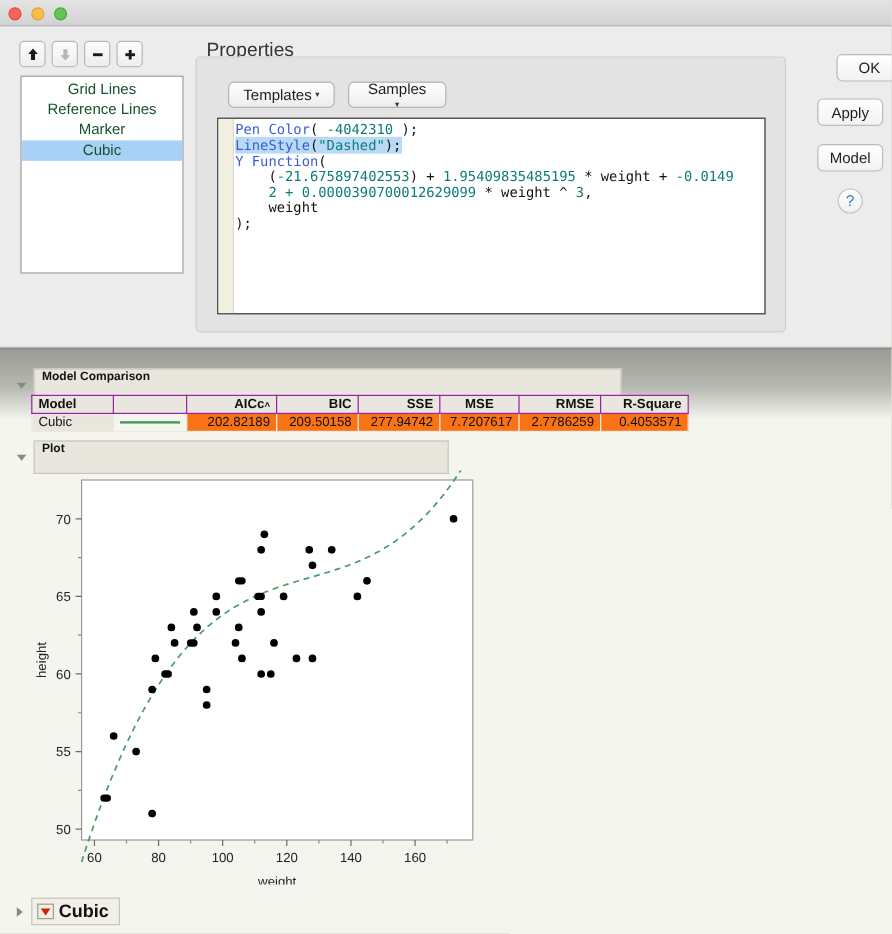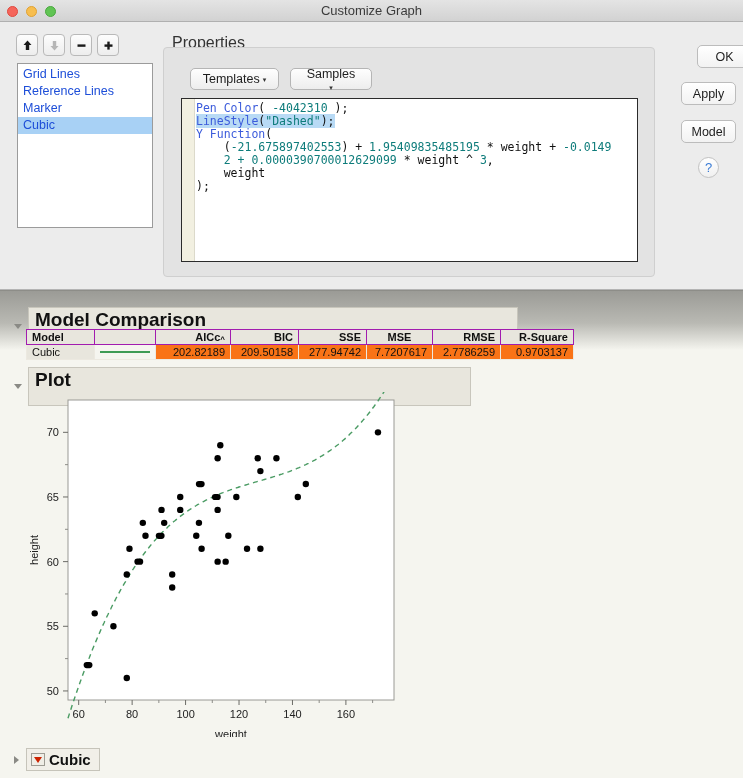--- a/index.html
+++ b/index.html
@@ -57,22 +57,23 @@
   }
   .tbtn svg { display: block; }
 
   
   .listbox {
     position: absolute; left: 17px; top: 63px; width: 136px; height: 165px;
     background: #ffffff; border: 1px solid #9b9b9b;
     padding: 2px 0; overflow: hidden;
   }
   .list-item {
-    font-size: 12.5px; color: #1d4ed8; padding: 1px 5px; line-height: 15px;
+    font-size: 12.5px; color: #14532d; padding: 1px 5px; line-height: 15px;
     white-space: nowrap;
+    text-align: center;
   }
   .list-item.selected { background: #a8d1f5; }
 
   
   .prop-label {
     position: absolute; left: 172px; top: 34px; font-size: 16px; color: #333;
   }
   .prop-box {
     position: absolute; left: 163px; top: 47px; width: 492px; height: 230px;
     background: #e3e3e3; border: 1px solid #cfcfcf; border-radius: 4px;
@@ -135,21 +136,21 @@
     border-left: 4px solid transparent; border-right: 4px solid transparent;
     border-top: 5px solid #8a8a85; border-bottom: 0;
   }
 
   .section-head {
     position: absolute; display: flex; align-items: center; gap: 6px;
   }
   .sec-title-box {
     background: #e8e6dd; border: 1px solid #c8c6bc;
     padding: 1px 8px 14px 6px;
-    font-size: 19px; font-weight: bold; color: #111;
+    font-size: 10px; font-weight: bold; color: #111;
   }
 
   
   .mc-table {
     position: absolute; left: 26px; top: 329px;
     border-collapse: collapse; font-size: 11px; color: #111;
   }
   .mc-table th {
     background: #e8e6dd; border: 1px solid #a21caf;
     font-size: 11px; font-weight: bold; padding: 1px 5px;
@@ -225,28 +226,28 @@
       <tr>
         <td class="lft">Cubic</td>
         <td class="swatch">
           <span class="swatch-line"></span>
         </td>
         <td>202.82189</td>
         <td>209.50158</td>
         <td>277.94742</td>
         <td>7.7207617</td>
         <td>2.7786259</td>
-        <td>0.9703137</td>
+        <td>0.4053571</td>
       </tr>
     </tbody>
   </table>
 
   <div class="section-head" style="left:14px; top:367px;">
     <span class="tri down"></span>
-    <span class="sec-title-box" style="width:443px;">Plot</span>
+    <span class="sec-title-box" style="width:346px;">Plot</span>
   </div>
 
   <div class="plot">
     <svg id="plot-svg" width="380" height="345" viewBox="0 0 380 345">
         <rect x="44" y="8" width="326" height="300" fill="#ffffff" stroke="#9a9a95" stroke-width="1"></rect>
         <line x1="39" y1="298.94827586206895" x2="44" y2="298.94827586206895" stroke="#6b6b66" stroke-width="1"></line>
         <text x="35" y="302.94827586206895" text-anchor="end" font-family="&quot;Liberation Sans&quot;, sans-serif" font-size="11" fill="#222">50</text>
         <line x1="39" y1="234.29310344827582" x2="44" y2="234.29310344827582" stroke="#6b6b66" stroke-width="1"></line>
         <text x="35" y="238.29310344827582" text-anchor="end" font-family="&quot;Liberation Sans&quot;, sans-serif" font-size="11" fill="#222">55</text>
         <line x1="39" y1="169.63793103448273" x2="44" y2="169.63793103448273" stroke="#6b6b66" stroke-width="1"></line>
@@ -330,21 +331,20 @@
   </div>
 
   <div class="dialog">
 
     <div class="titlebar">
       <div class="lights">
         <span class="light red"></span>
         <span class="light yellow"></span>
         <span class="light green"></span>
       </div>
-      <div class="title">Customize Graph</div>
     </div>
 
     <div class="toolbtns">
       <span class="tbtn">
         <svg width="13" height="13" viewBox="0 0 13 13">
           <path d="M6.5 1.5 L10.5 6 L8.2 6 L8.2 11 L4.8 11 L4.8 6 L2.5 6 Z" fill="#1a1a1a"></path>
         </svg>
       </span>
       <span class="tbtn">
         <svg width="13" height="13" viewBox="0 0 13 13">

